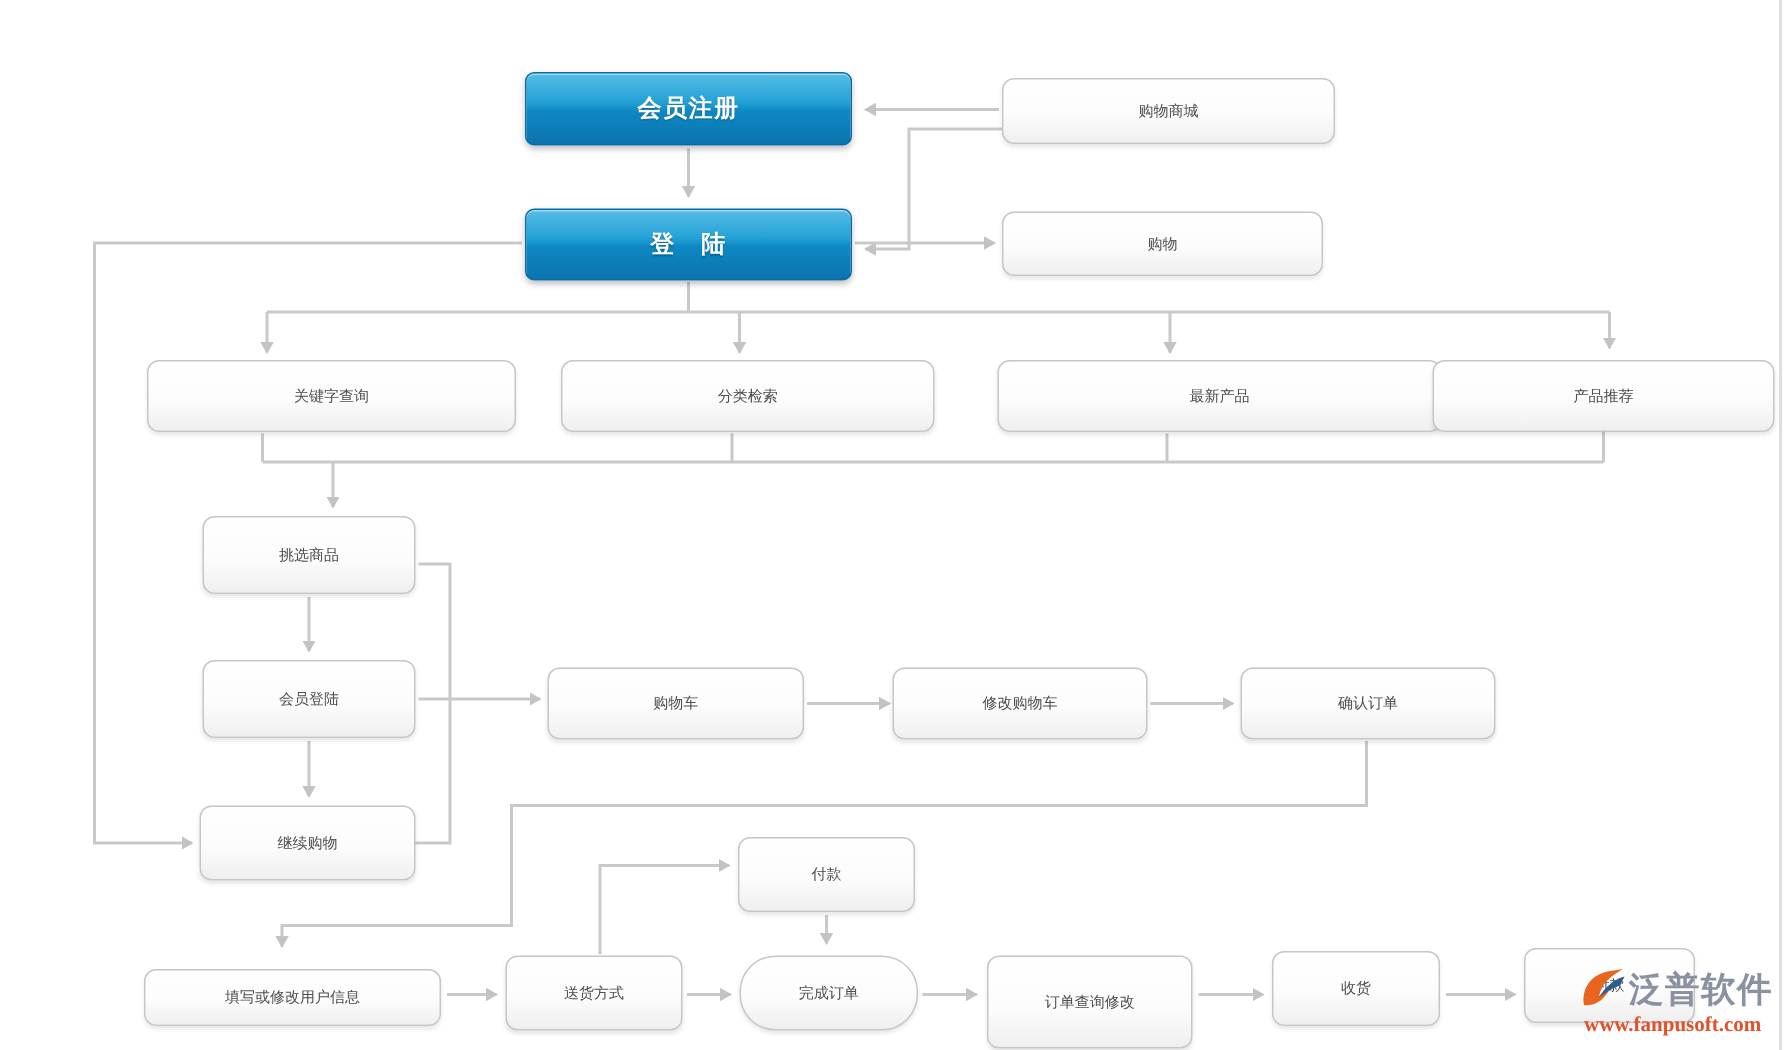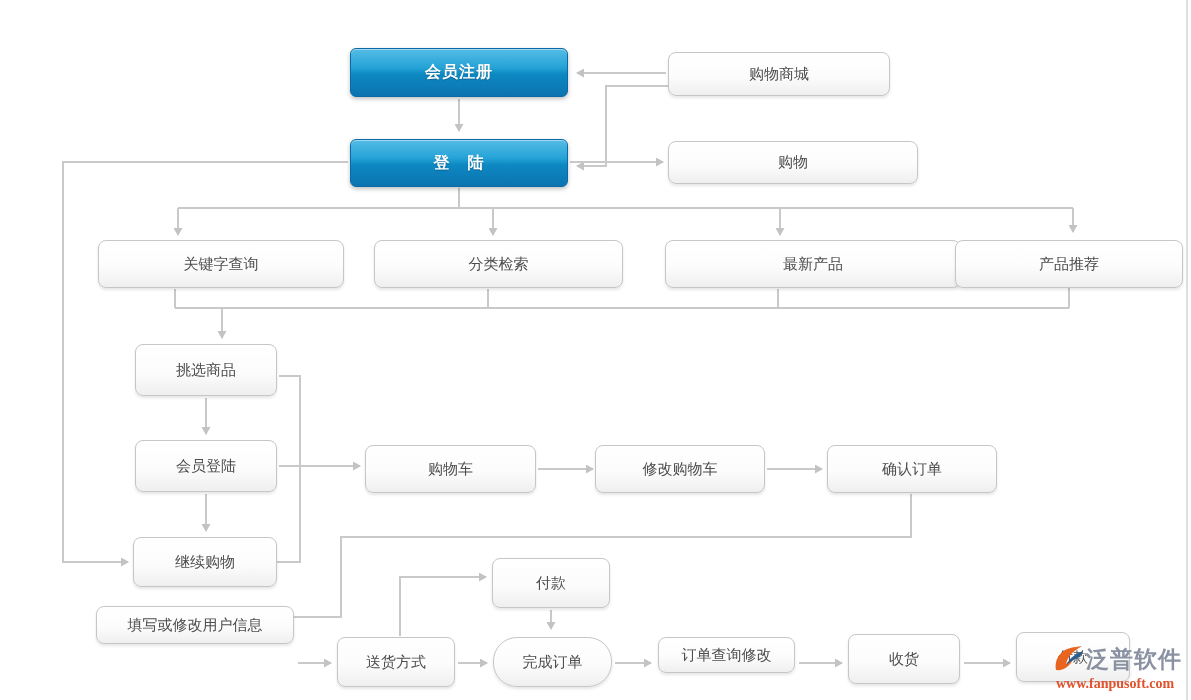--- a/index.html
+++ b/index.html
@@ -1,20 +1,20 @@
 <!DOCTYPE html>
 <html><head>
 <meta charset="utf-8">
 <style>
   html,body{margin:0;padding:0;background:#ffffff;}
   body{font-family:"Liberation Sans","DejaVu Sans",sans-serif;}
   .canvas{position:relative;width:1191px;height:700px;background:#ffffff;overflow:hidden;}
   svg.connectors{position:absolute;left:0;top:0;z-index:1;}
   .node{position:absolute;z-index:2;display:flex;align-items:center;justify-content:center;
-        box-sizing:border-box;font-size:15px;color:#4d4d4d;text-align:center;
+        box-sizing:border-box;font-size:10px;color:#4d4d4d;text-align:center;
         border:1px solid #c6c6c6;border-radius:8px;
         background:linear-gradient(180deg,#ffffff 0%,#fcfcfc 55%,#efefef 100%);
         box-shadow:0 2px 3px rgba(0,0,0,0.10), inset 0 1px 0 #ffffff;}
   .node.blue{border:1px solid #0a6aa6;border-radius:6px;color:#ffffff;font-weight:bold;
         font-size:16px;letter-spacing:1px;
         background:linear-gradient(180deg,#55bce6 0%,#24a2d6 40%,#0d88c2 54%,#0c73b0 100%);
         box-shadow:0 2px 4px rgba(0,0,0,0.25), inset 0 1px 0 rgba(255,255,255,0.45);
         text-shadow:0 1px 1px rgba(0,0,0,0.25);}
   .edge-line{position:absolute;z-index:0;background:#dedede;}
   .logo{position:absolute;left:1052px;top:644px;z-index:5;width:140px;}
@@ -82,21 +82,21 @@
       <path d="M964,663 L1010,663" marker-end="url(#ah)"></path>
     </g>
   </svg>
 
   <div class="node blue" style="left:350px;top:48px;width:218px;height:49px;">会员注册</div>
 
   <div class="node blue" style="left:350px;top:139px;width:218px;height:48px;">登　陆</div>
 
   <div class="node" style="left:668px;top:52px;width:222px;height:44px;">购物商城</div>
 
-  <div class="node" style="left:668px;top:141px;width:250px;height:43px;">购物</div>
+  <div class="node" style="left:668px;top:141px;width:214px;height:43px;">购物</div>
 
   <div class="node" style="left:98px;top:240px;width:246px;height:48px;">关键字查询</div>
 
   <div class="node" style="left:374px;top:240px;width:249px;height:48px;">分类检索</div>
 
   <div class="node" style="left:665px;top:240px;width:296px;height:48px;">最新产品</div>
 
   <div class="node" style="left:955px;top:240px;width:228px;height:48px;">产品推荐</div>
 
   <div class="node" style="left:135px;top:344px;width:142px;height:52px;">挑选商品</div>
@@ -106,27 +106,27 @@
   <div class="node" style="left:133px;top:537px;width:144px;height:50px;text-align:center;">继续购物</div>
 
   <div class="node" style="left:365px;top:445px;width:171px;height:48px;">购物车</div>
 
   <div class="node" style="left:595px;top:445px;width:170px;height:48px;">修改购物车</div>
 
   <div class="node" style="left:827px;top:445px;width:170px;height:48px;text-align:center;">确认订单</div>
 
   <div class="node" style="left:492px;top:558px;width:118px;height:50px;">付款</div>
 
-  <div class="node" style="left:96px;top:606px;width:198px;height:38px;">填写或修改用户信息</div>
+  <div class="node" style="left:96px;top:646px;width:198px;height:38px;">填写或修改用户信息</div>
 
   <div class="node" style="left:337px;top:637px;width:118px;height:50px;">送货方式</div>
 
   <div class="node" style="left:493px;top:637px;width:119px;height:50px;border-radius:24px;">完成订单</div>
 
-  <div class="node" style="left:658px;top:637px;width:137px;height:36px;">订单查询修改</div>
+  <div class="node" style="left:658px;top:637px;width:137px;height:62px;">订单查询修改</div>
 
   <div class="node" style="left:848px;top:634px;width:112px;height:50px;">收货</div>
 
   <div class="node" style="left:1016px;top:632px;width:114px;height:50px;">付款</div>
 
   <div class="edge-line" style="left:1186px;top:0;width:2px;height:700px;"></div>
 
   <div class="logo">
     <div class="row">
       <svg width="34" height="32" viewBox="0 0 34 32">

